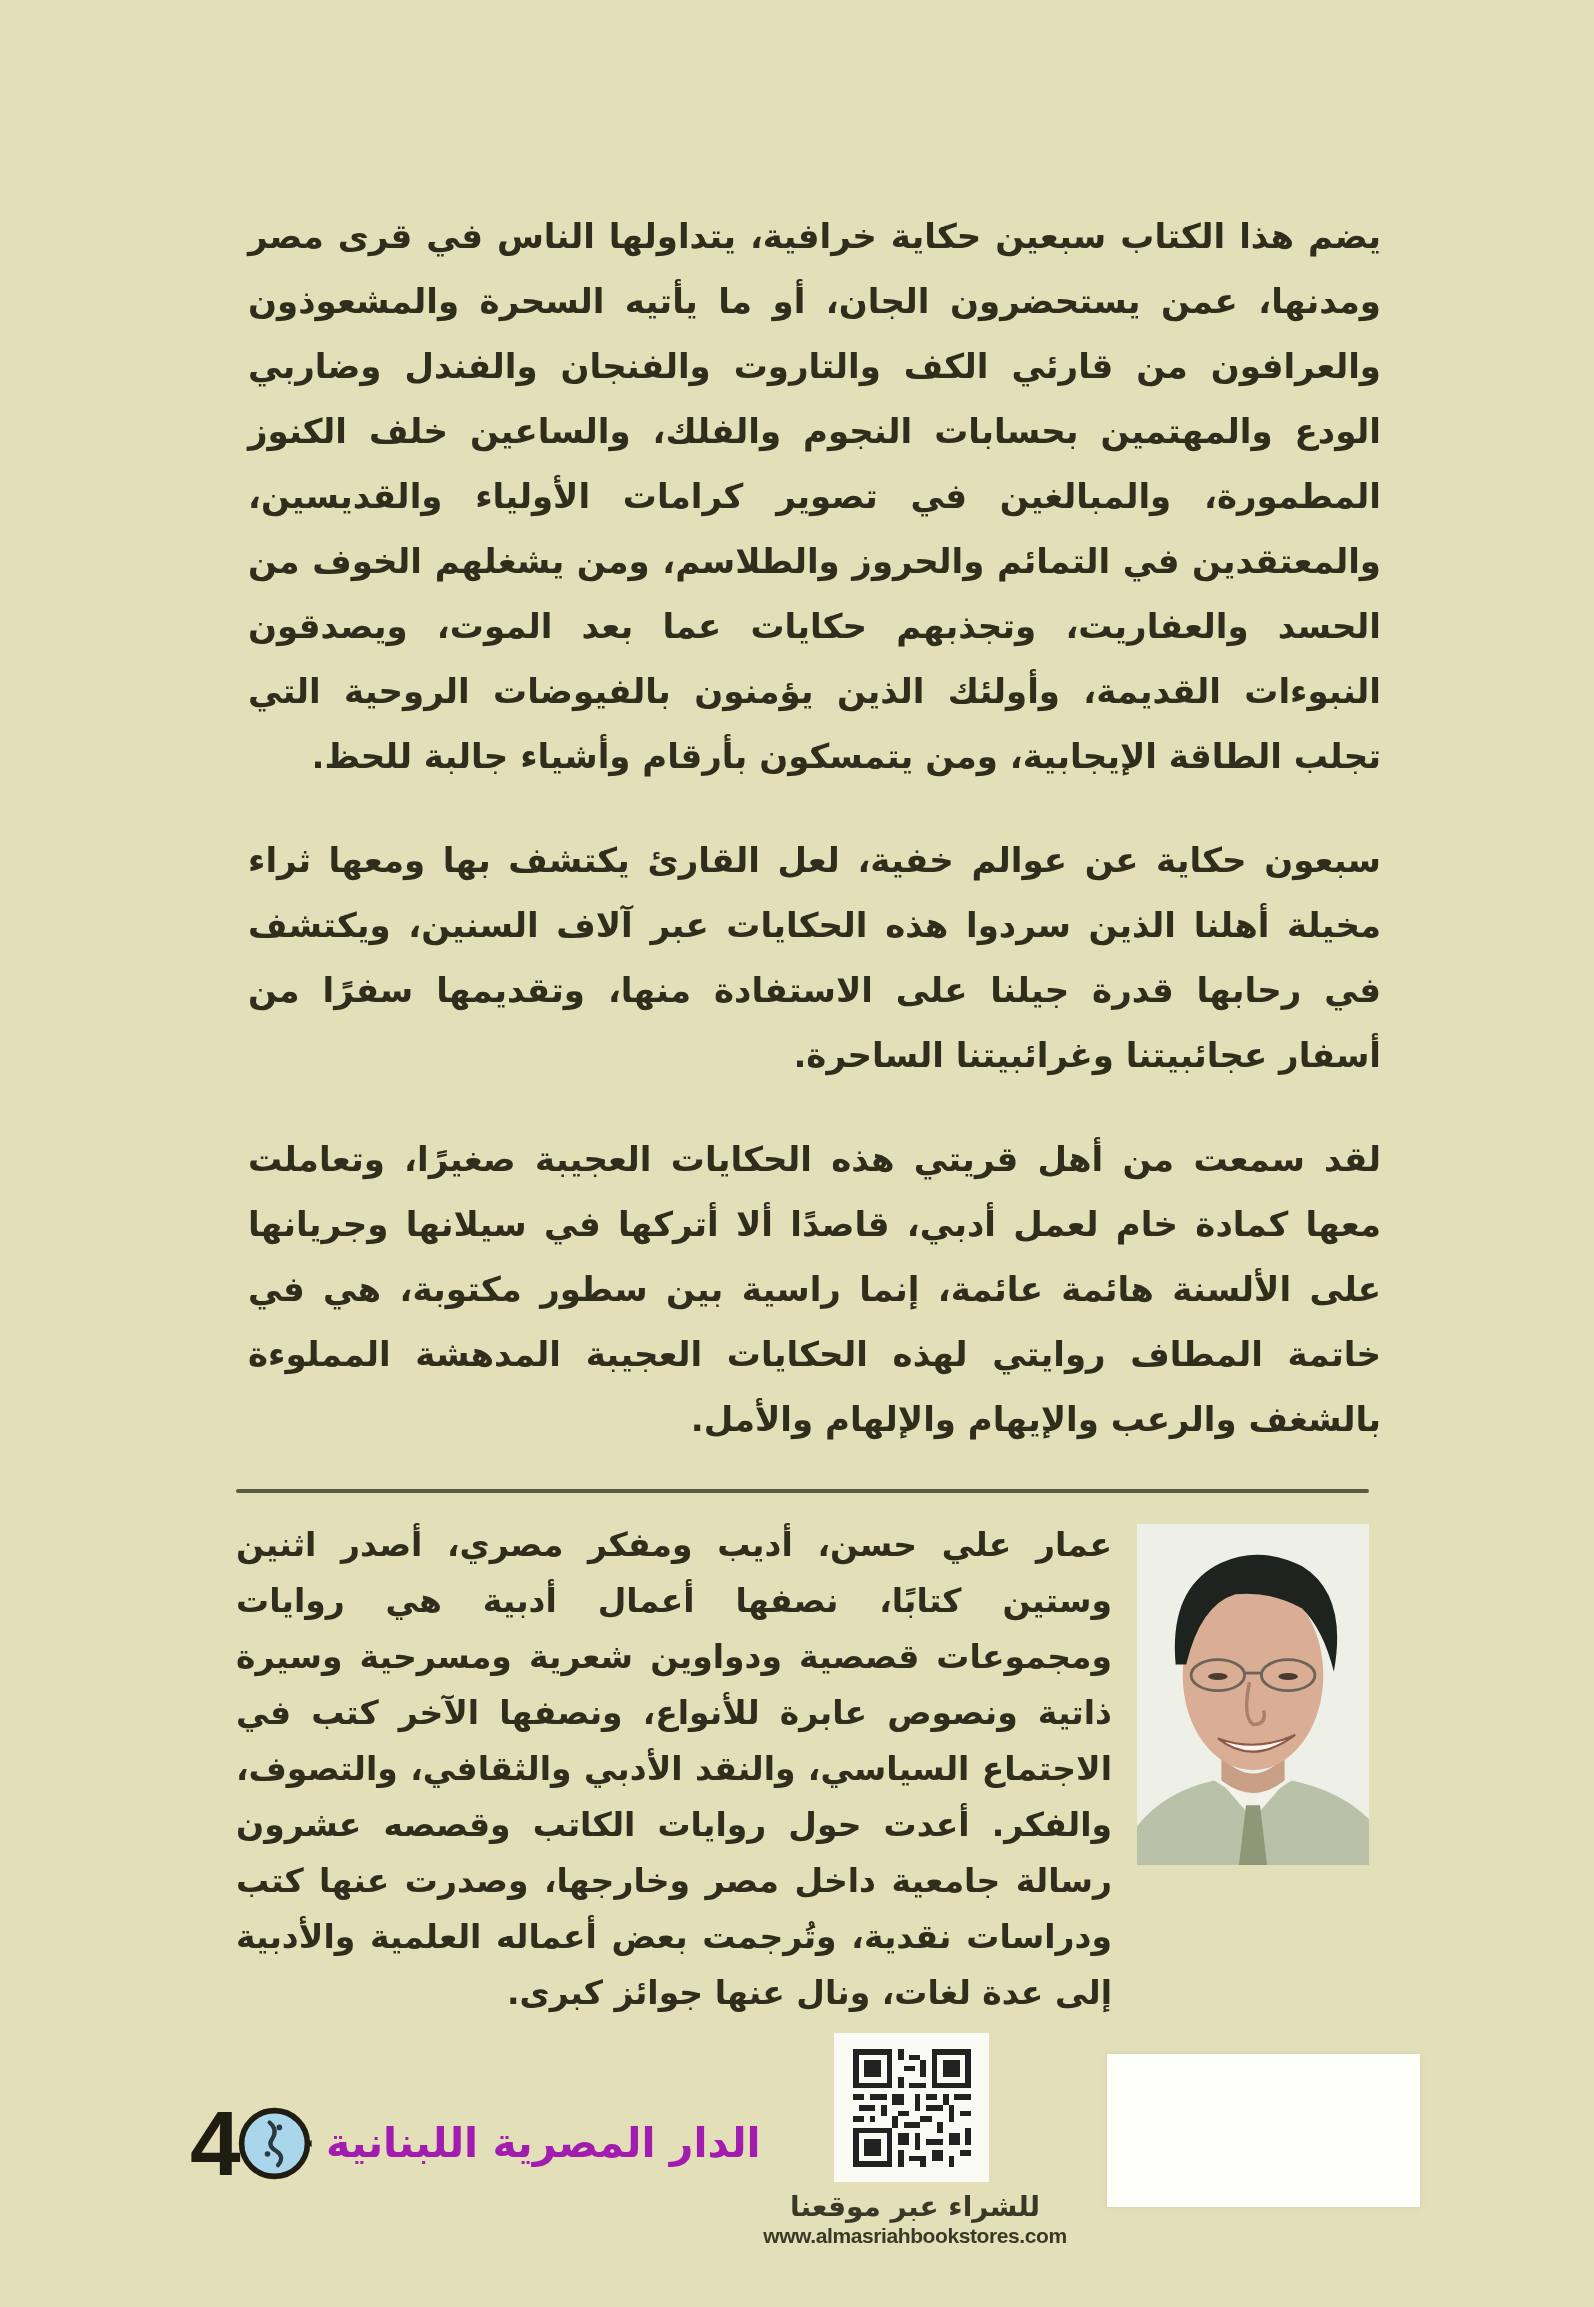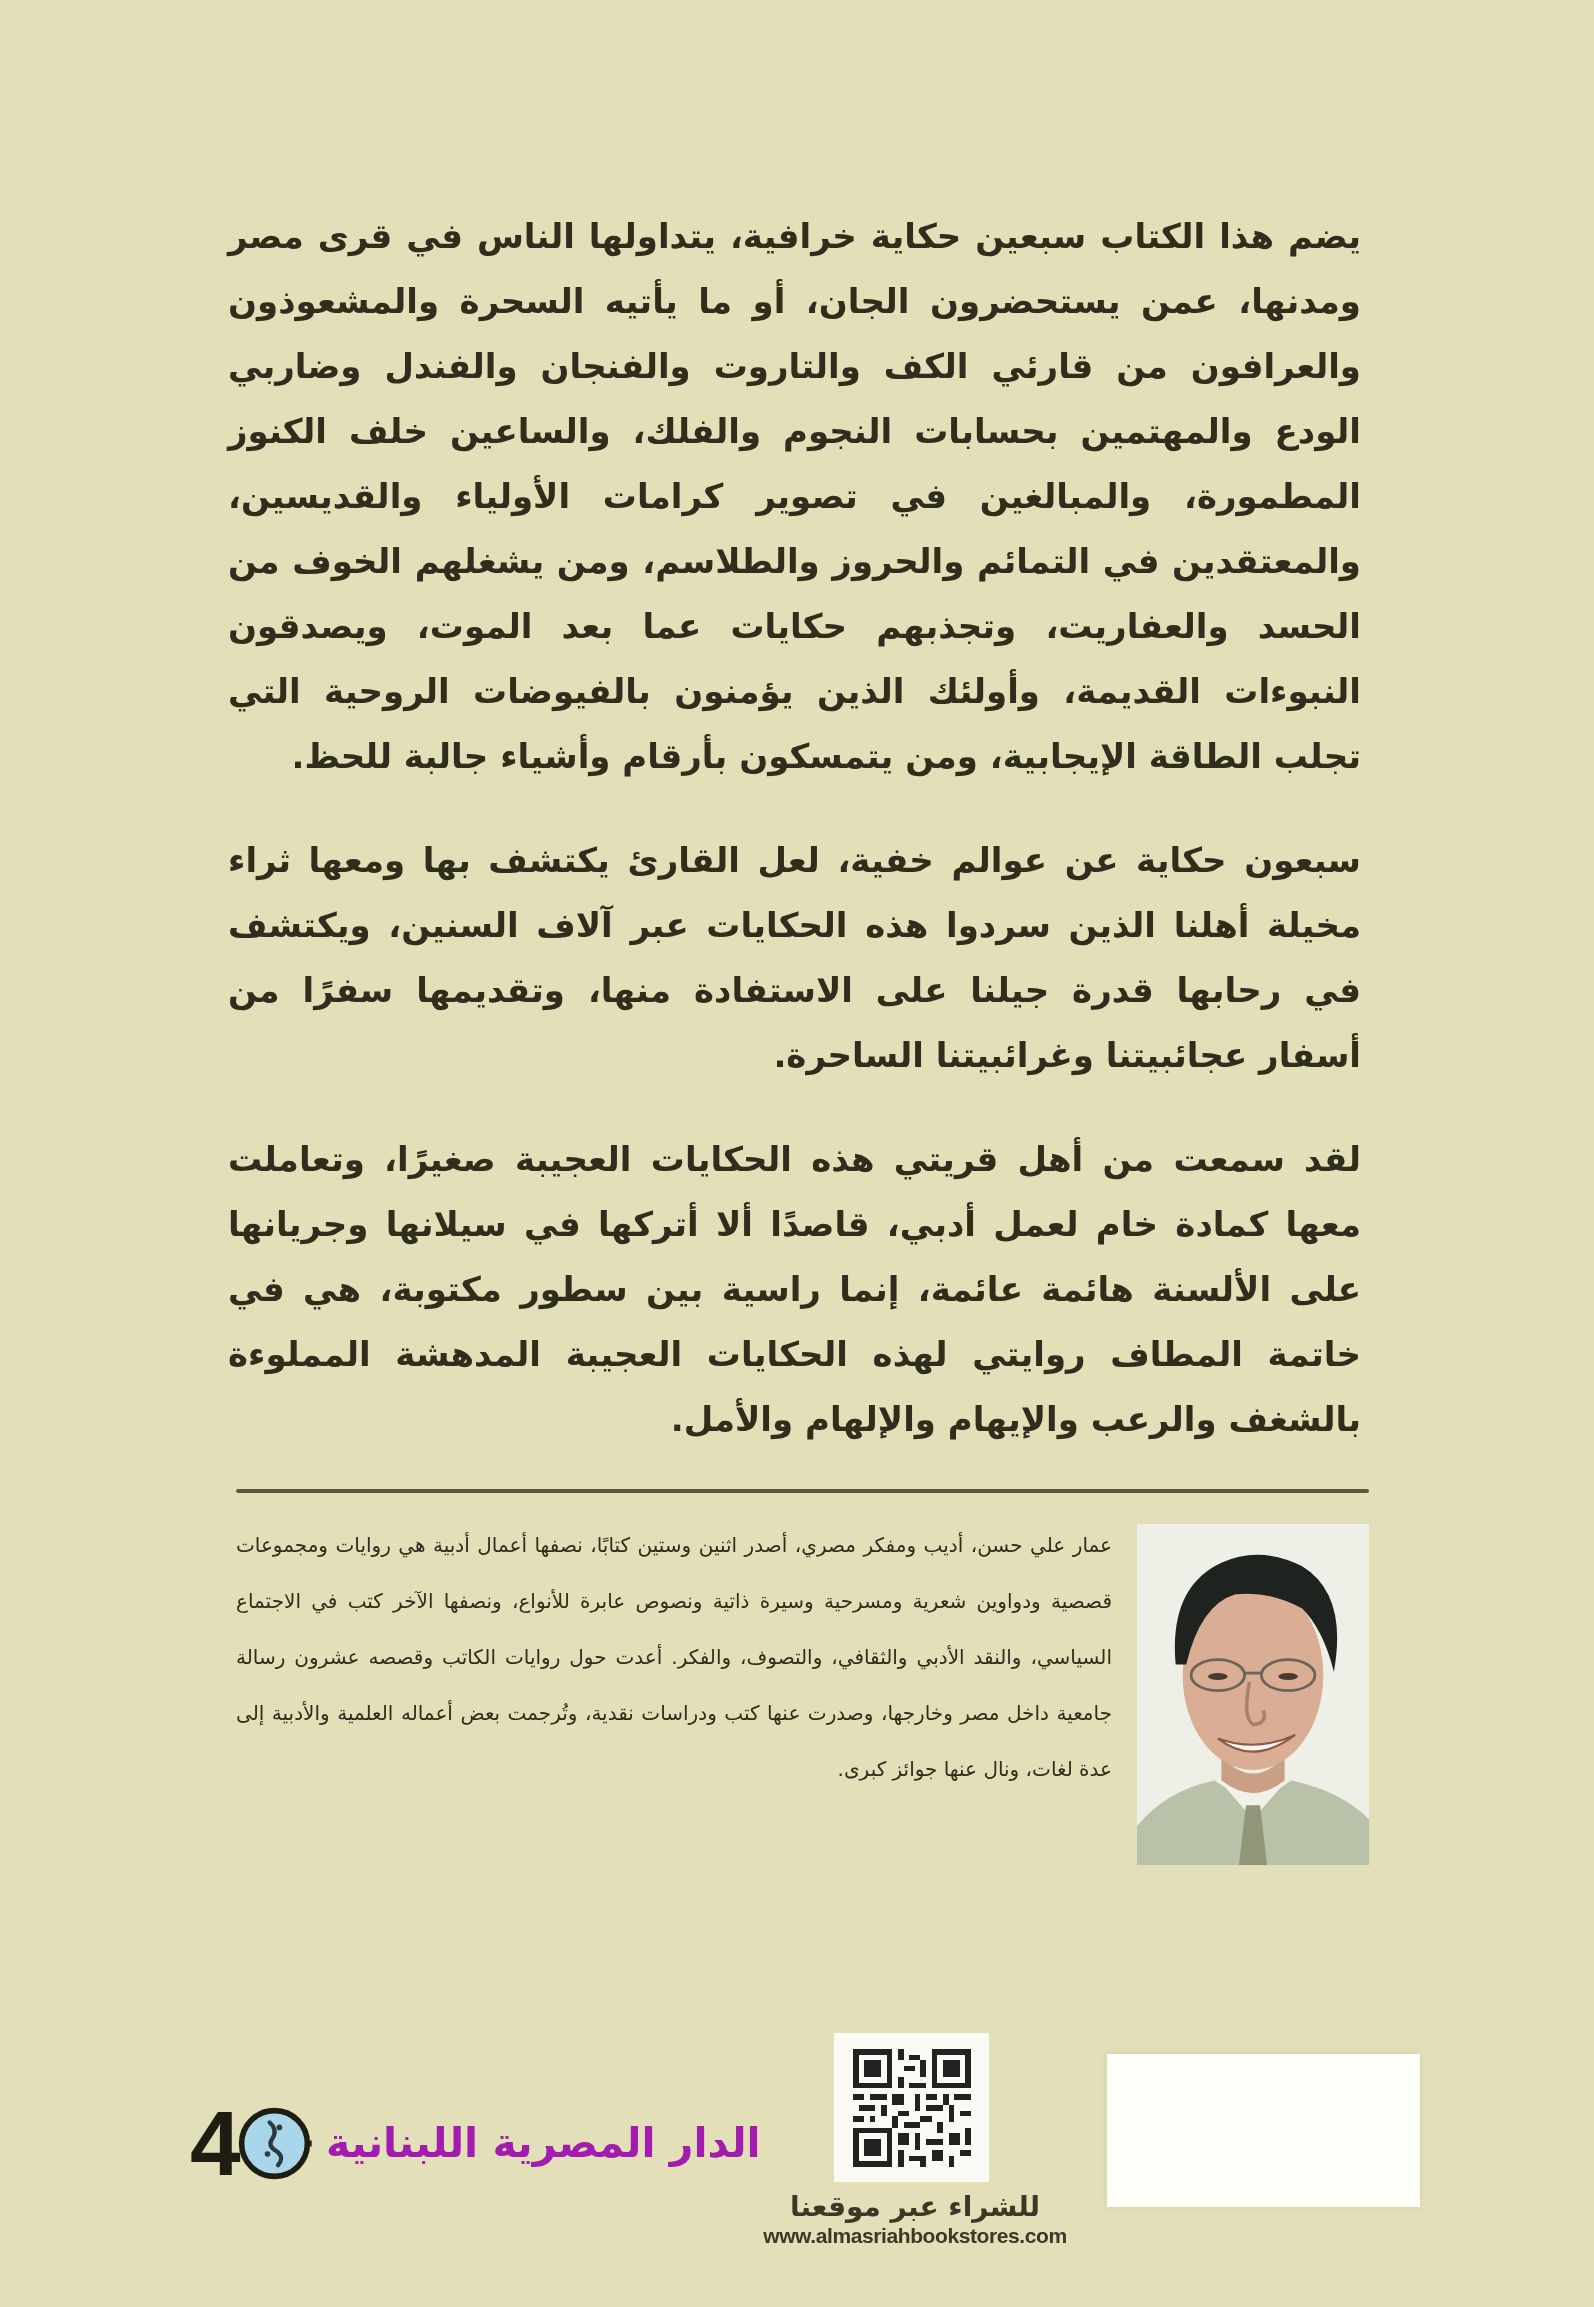--- a/index.html
+++ b/index.html
@@ -4,37 +4,37 @@
   <style>
     html, body { margin: 0; padding: 0; }
     body {
       width: 1595px; height: 2307px;
       background: #e3dfb8;
       position: relative; overflow: hidden;
       font-family: "DejaVu Sans", sans-serif;
       color: #2c2a1c;
     }
     .blurb {
-      position: absolute; left: 228px; top: 204px; width: 1133px;
+      position: absolute; left: 248px; top: 204px; width: 1133px;
       direction: rtl; text-align: justify; text-align-last: right;
     }
     .blurb p {
       margin: 0 0 39px 0;
       font-size: 34px; font-weight: bold;
       line-height: 65px;
       color: #302d1d;
     }
     .divider {
       position: absolute; left: 236px; top: 1489px; width: 1133px; height: 4.2px;
       background: #5a5a40; border-radius: 2.1px;
     }
     .bio {
       position: absolute; left: 236px; top: 1517px; width: 876px;
       direction: rtl; text-align: justify; text-align-last: right;
-      font-size: 20px; font-weight: normal; line-height: 56px;
+      font-size: 33px; font-weight: bold; line-height: 56px;
       color: #302d1d; margin: 0;
     }
     .photo {
       position: absolute; left: 1137px; top: 1524px; width: 232px; height: 341px;
       background: #eef0e8; overflow: hidden;
     }
     .logo {
       position: absolute; left: 190px; top: 2101px; height: 84px;
       display: flex; flex-direction: row; align-items: center; gap: 12.7px;
     }

